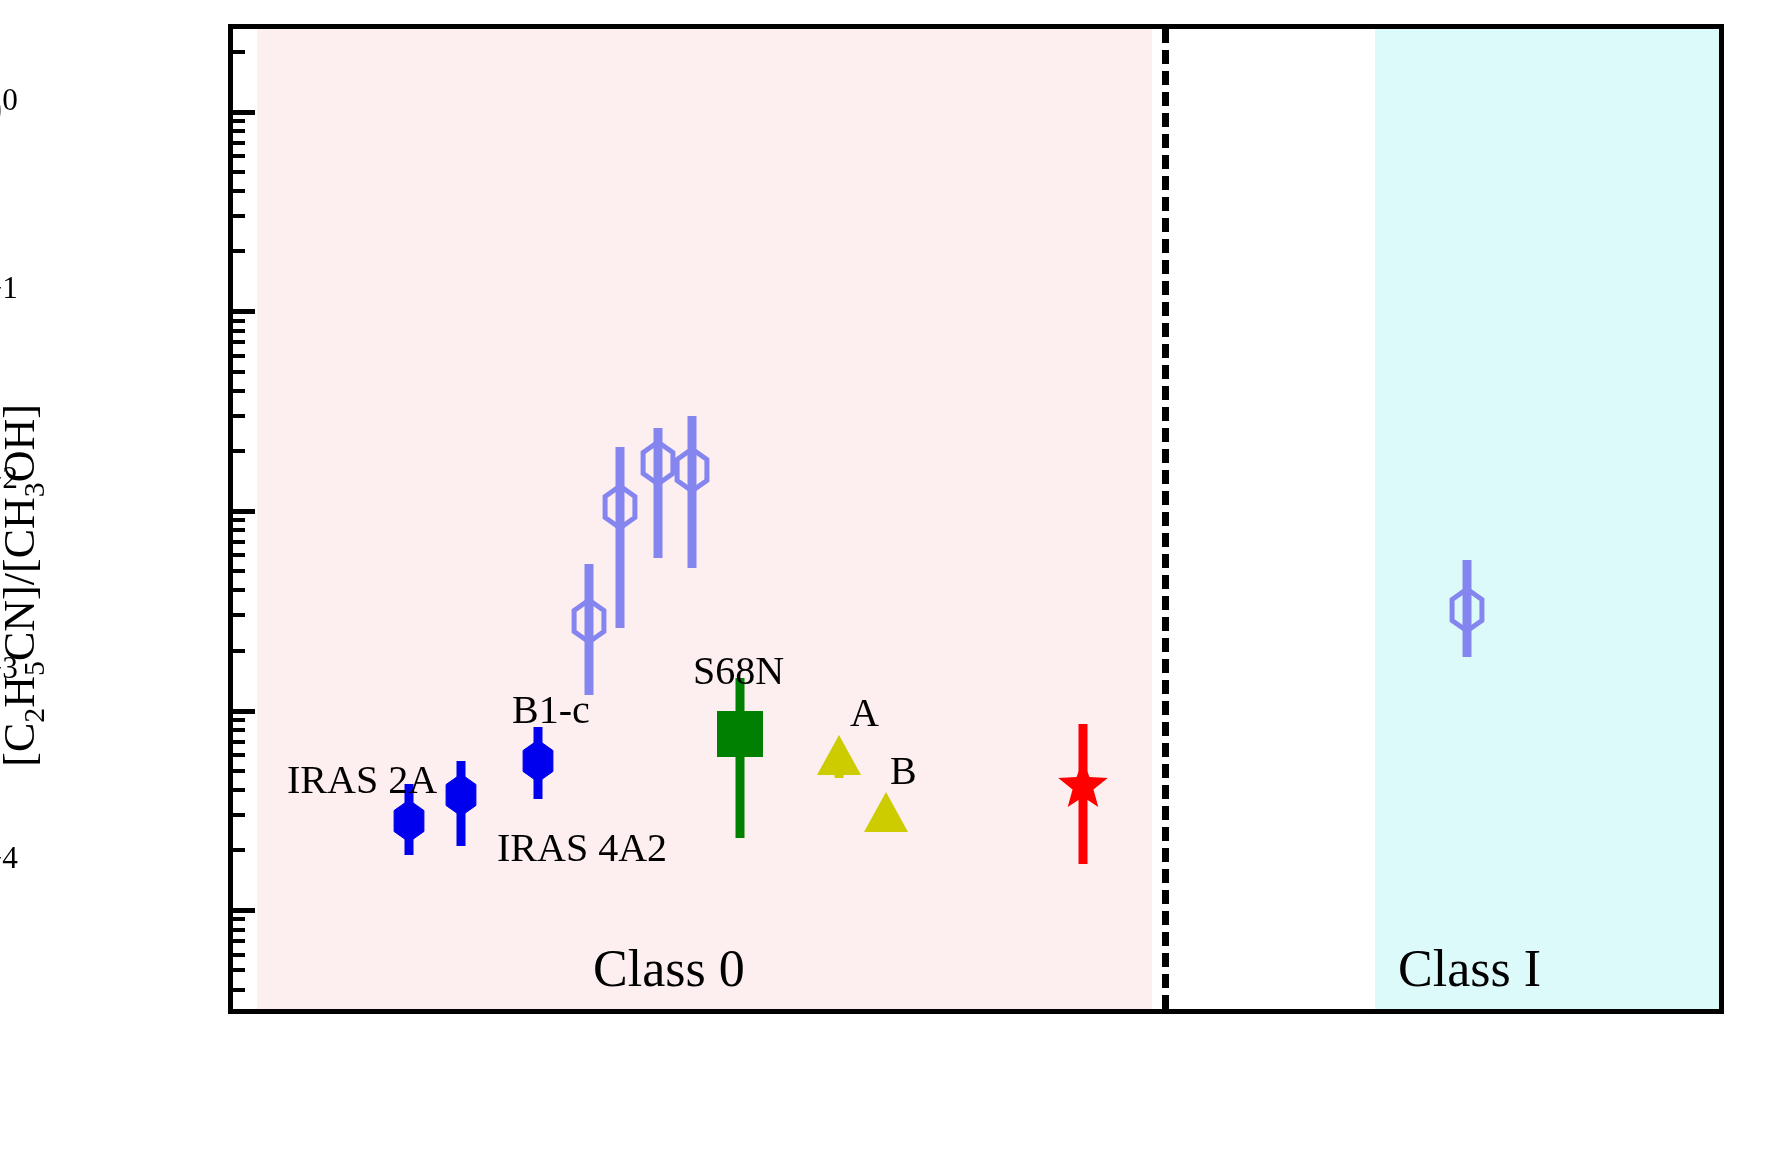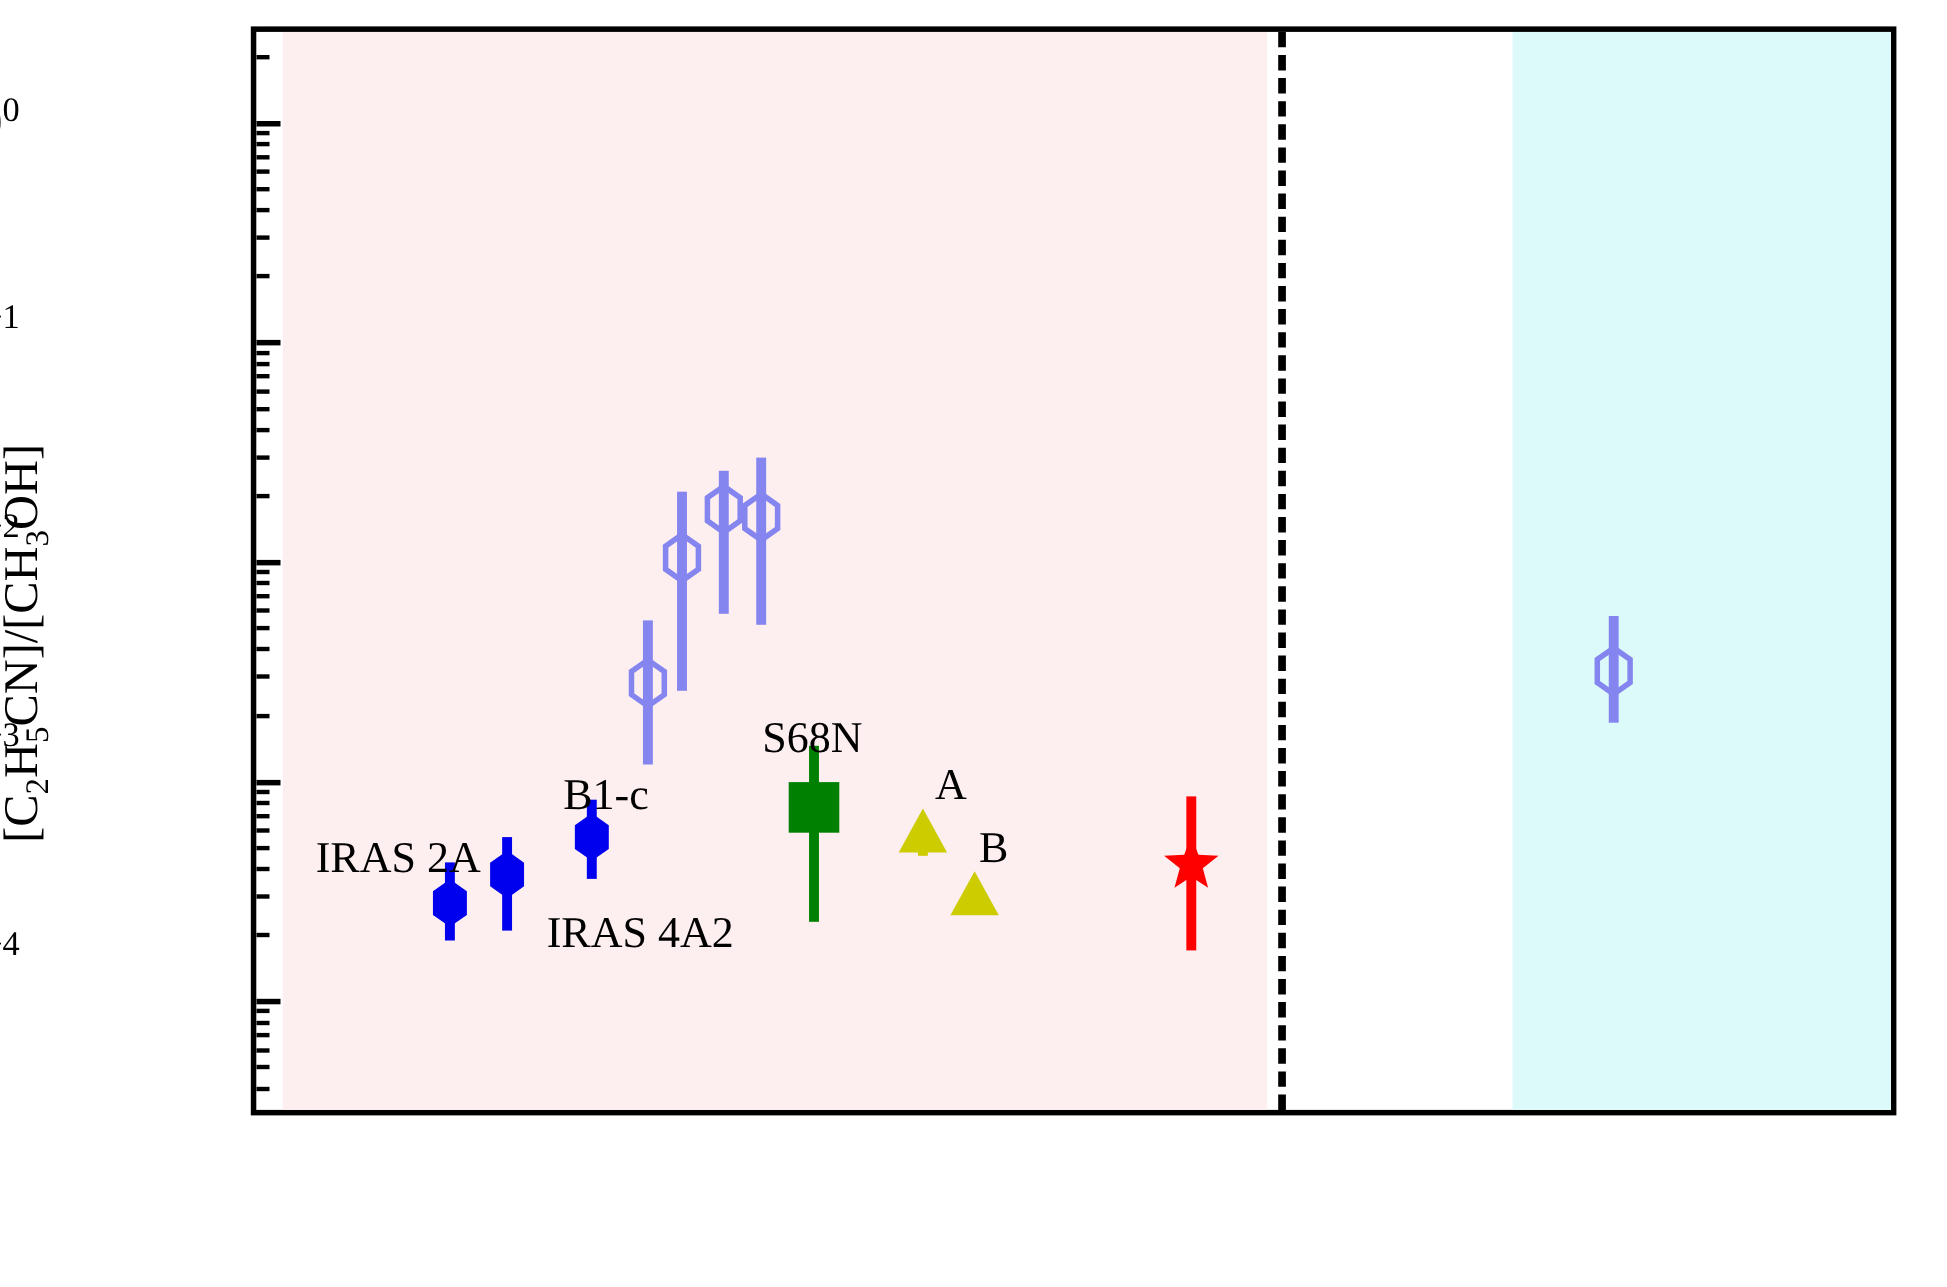--- a/index.html
+++ b/index.html
@@ -188,22 +188,24 @@
             </svg>
           </div>
           <div class="ebar" style="left: 850px; top: 694.702px; height: 140.528px; width: 9px; background: rgb(255, 0, 0);"></div>
           <div class="pt" style="left: 850px; top: 756.828px;">
             <svg width="52" height="52">
               <path d="M26.00,0.00L32.47,17.10L50.73,17.97L36.46,29.40L41.28,47.03L26.00,37.00L10.72,47.03L15.54,29.40L1.27,17.97L19.53,17.10Z" fill="#ff0000"></path>
             </svg>
           </div>
           <div class="ptlabel" style="left: 22px; top: 727px; margin-left: 32px;">IRAS 2A</div>
           <div class="ptlabel" style="left: 264px; top: 795px;">IRAS 4A2</div>
-          <div class="ptlabel" style="left: 279px; top: 657px; margin-top: 12px;">B1-c</div>
+          <div class="ptlabel" style="left: 279px; top: 657px;">B1-c</div>
           <div class="ptlabel" style="left: 460px; top: 618px;">S68N</div>
           <div class="ptlabel" style="left: 617px; top: 660px;">A</div>
           <div class="ptlabel" style="left: 657px; top: 718px;">B</div>
         </div>
 
+      <div class="band-caption" id="caption-class0">Class 0</div>
+      <div class="band-caption" id="caption-class1">Class I</div>
 
     </div>
   </div>
 </div>
 
 </body></html>

